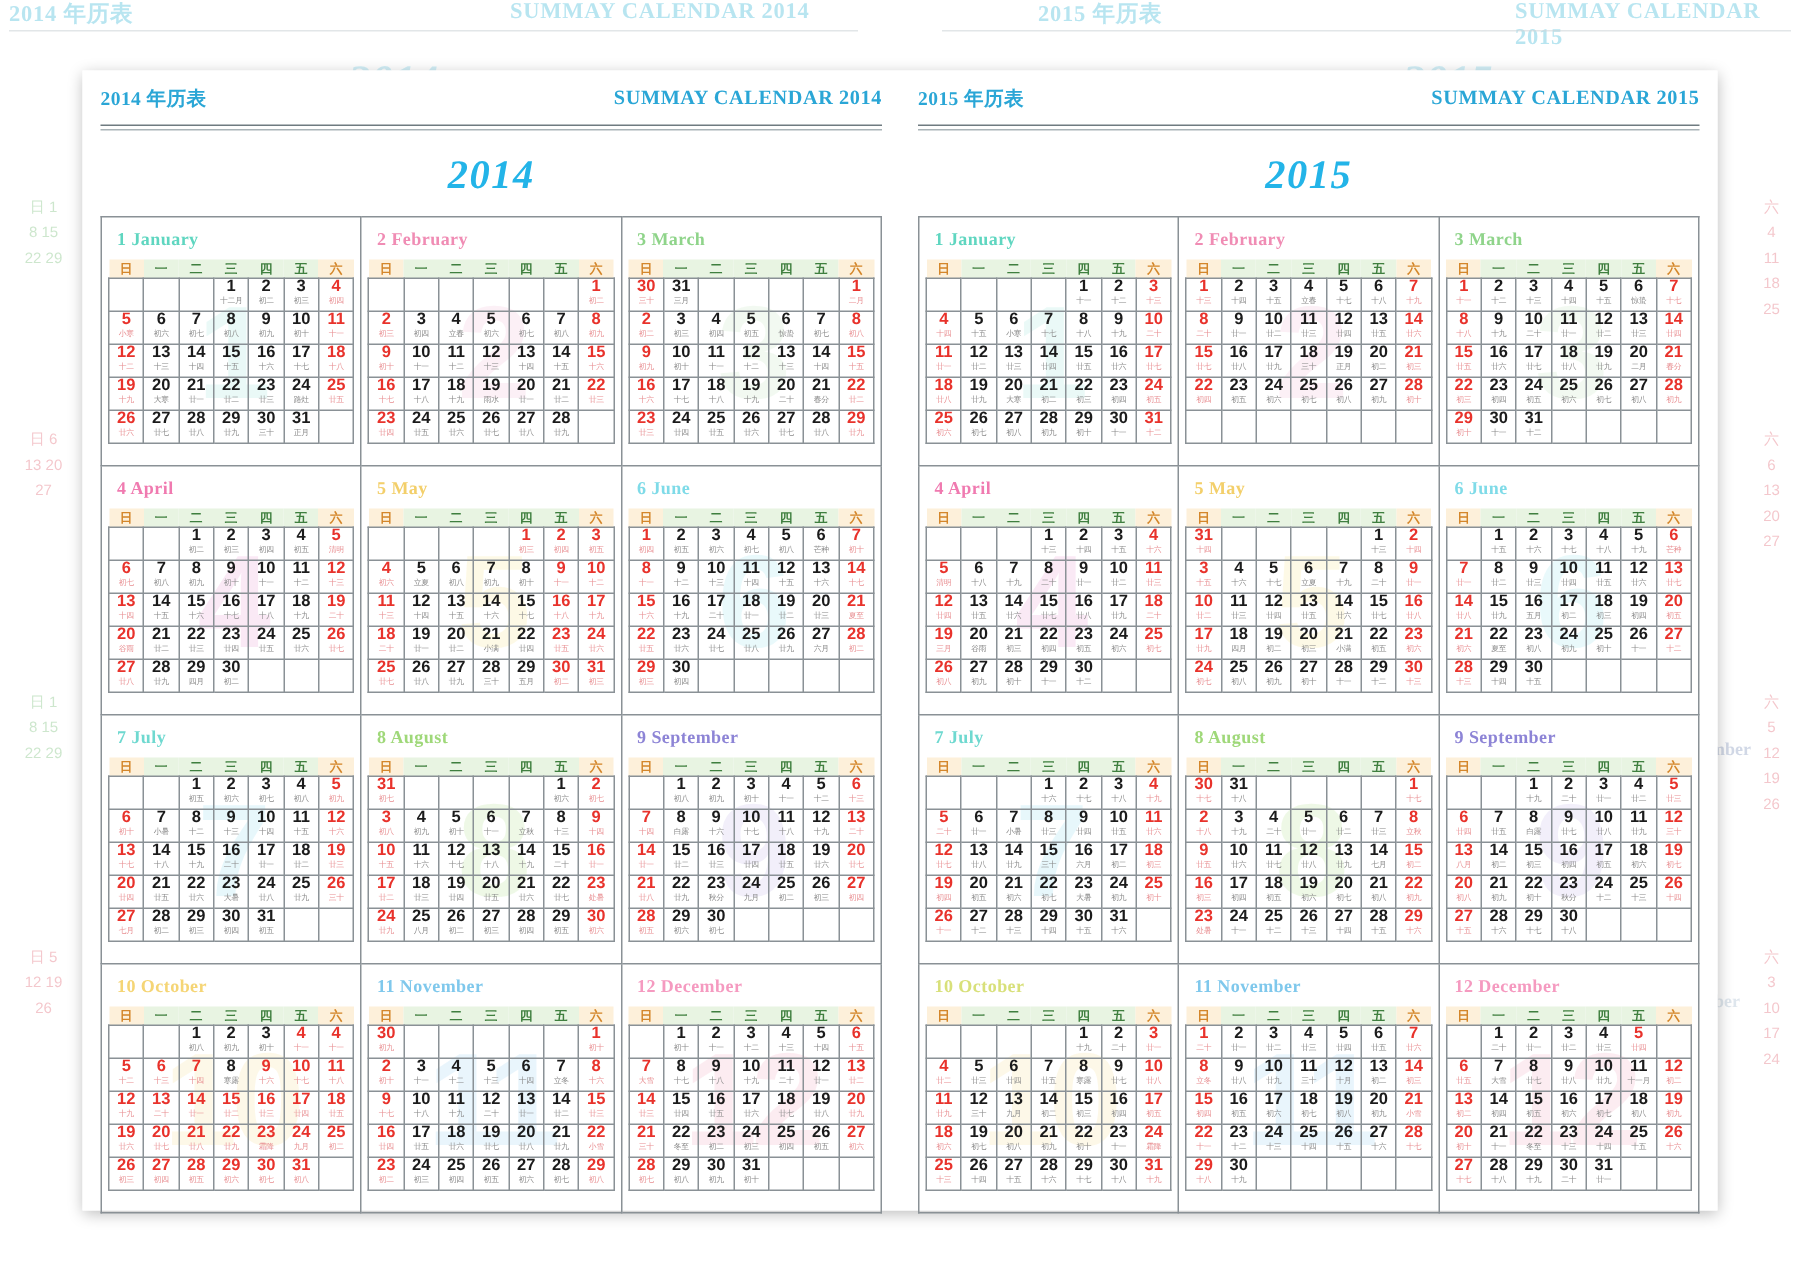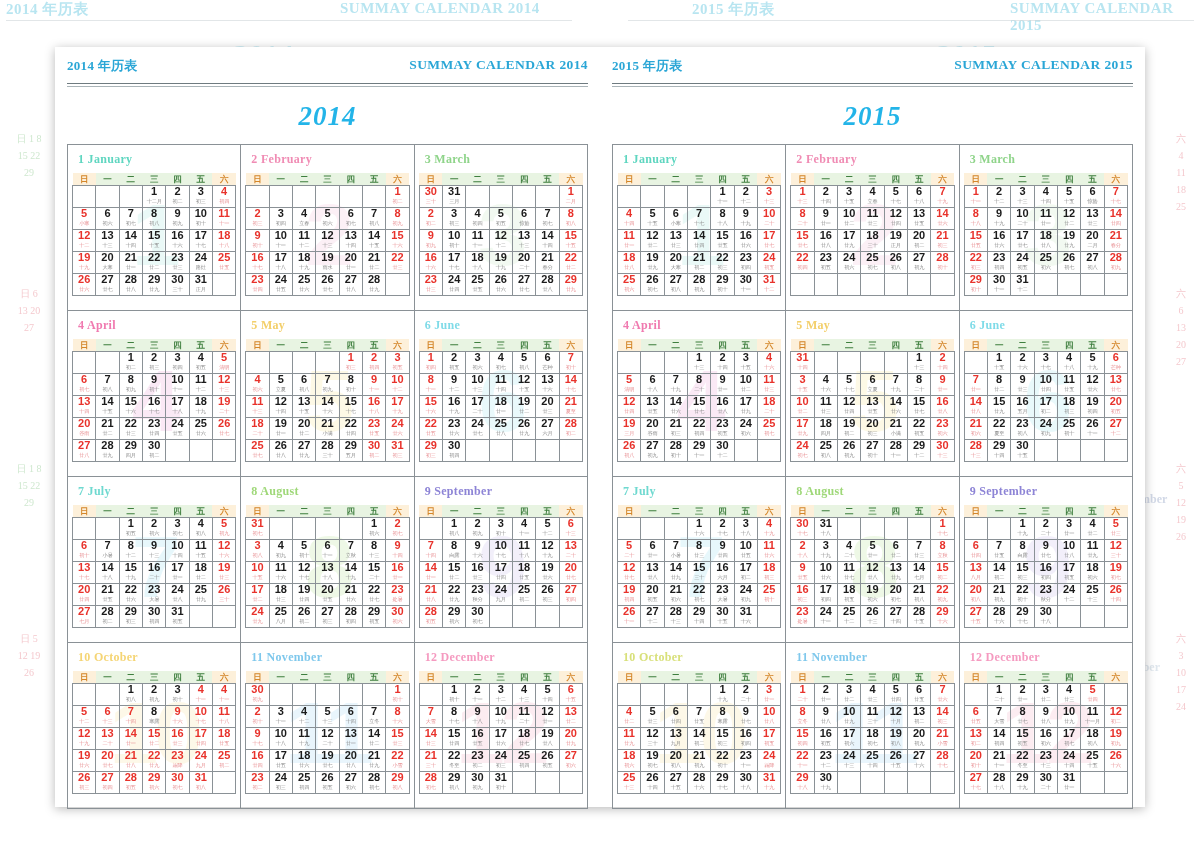--- a/index.html
+++ b/index.html
@@ -9,21 +9,21 @@
     font-family:"Liberation Sans","DejaVu Sans",sans-serif;
     position:relative;
   }
   
   #bleed{position:absolute;inset:0;overflow:hidden;pointer-events:none;}
   .bleed-band{position:absolute;font-family:"Liberation Serif","DejaVu Serif",serif;
     font-weight:bold;font-size:15px;color:#63c6e0;opacity:.45;letter-spacing:.5px;}
   .bleed-year{position:absolute;font-family:"Liberation Serif","DejaVu Serif",serif;
     font-style:italic;font-weight:bold;font-size:30px;color:#7fd4ea;opacity:.35;}
   .bleed-col{position:absolute;font-size:10px;color:#e9909a;opacity:.5;line-height:17px;
-     font-family:Liberation Serif, serif;text-align:center;width:26px;}
+     font-family:Liberation Sans, sans-serif;text-align:center;width:26px;}
   .bleed-col.g{color:#9ccf9c;}
   .bleed-rule{position:absolute;height:1px;background:#cfd6d9;opacity:.6;}
   .bleed-month{position:absolute;font-family:"Liberation Serif","DejaVu Serif",serif;
      font-weight:bold;font-size:12px;opacity:.45;}
 
   
   #sheets{position:absolute;left:55px;top:47px;width:1090px;height:760px;
      background:#ffffff;box-shadow:0 2px 10px rgba(0,0,0,.28);}
   .page{position:absolute;top:0;height:760px;width:545px;background:#fff;box-sizing:border-box;}
   .page.left{left:0;}

